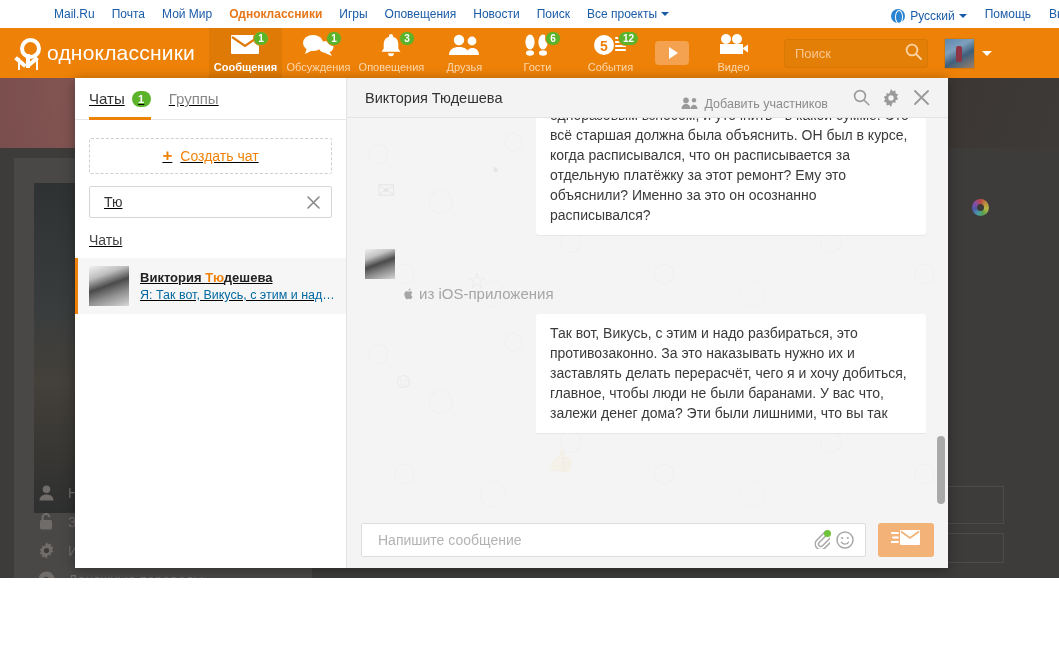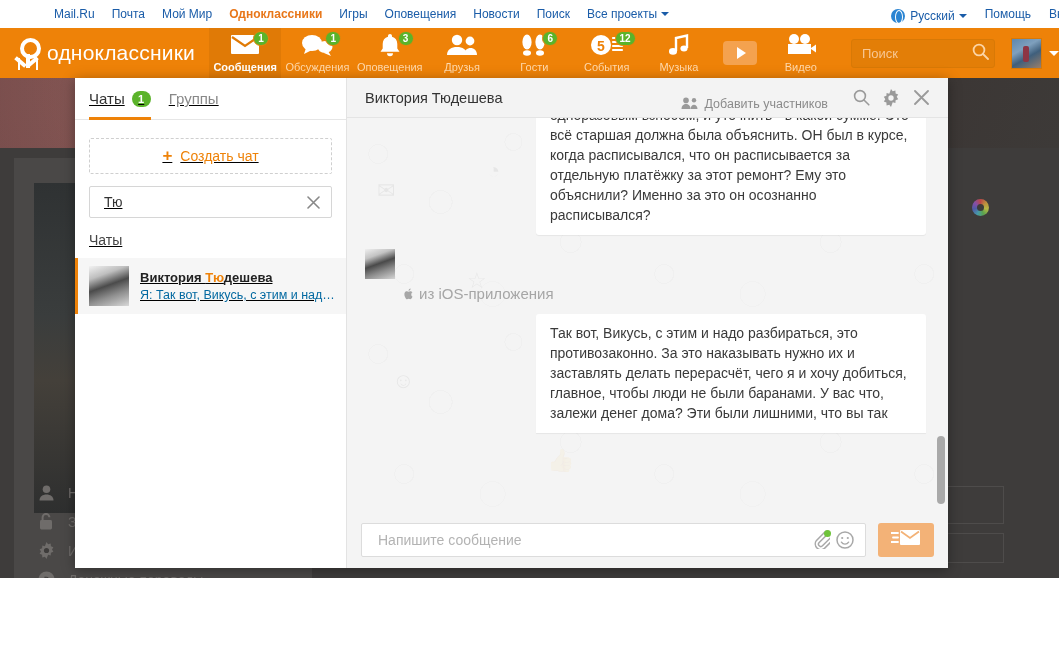--- a/index.html
+++ b/index.html
@@ -520,30 +520,20 @@
       <svg width="34" height="24" viewBox="0 0 34 24">
           <circle cx="11" cy="12" r="10" fill="#fff"></circle>
           <text x="11" y="18" font-size="14" font-weight="bold" text-anchor="middle" fill="#ee8208" font-family="Liberation Sans">5</text>
           <path d="M23 5h9M23 9h9M23 13h9M23 17h9" stroke="#fff" stroke-width="2.2" stroke-linecap="round"></path>
         </svg>
     </span>
     <span>События</span>
     <span class="nav-badge">12</span>
   </a>
 
-  <a class="nav-item">
-    <span class="nav-ico">
-      <svg width="24" height="24" viewBox="0 0 24 24">
-          <path d="M9 18V5l11-2.4V15" stroke="#fff" stroke-width="2.4" fill="none"></path>
-          <ellipse cx="6" cy="18.4" rx="4" ry="3.3" fill="#fff"></ellipse>
-          <ellipse cx="17" cy="15.4" rx="3.6" ry="3" fill="#fff"></ellipse>
-        </svg>
-    </span>
-    <span>Музыка</span>
-  </a>
 
   <div class="nav-item play-only">
     <div class="play-btn"></div>
   </div>
 
   <a class="nav-item video-item">
     <span class="nav-ico">
       <svg width="32" height="23" viewBox="0 0 32 23">
           <circle cx="9" cy="6" r="5" fill="#fff"></circle>
           <circle cx="20" cy="6" r="5" fill="#fff"></circle>

